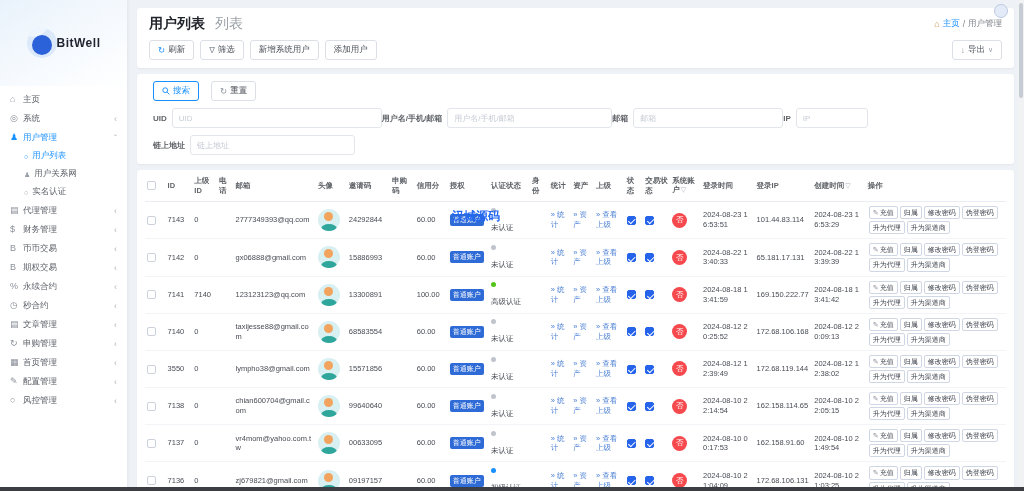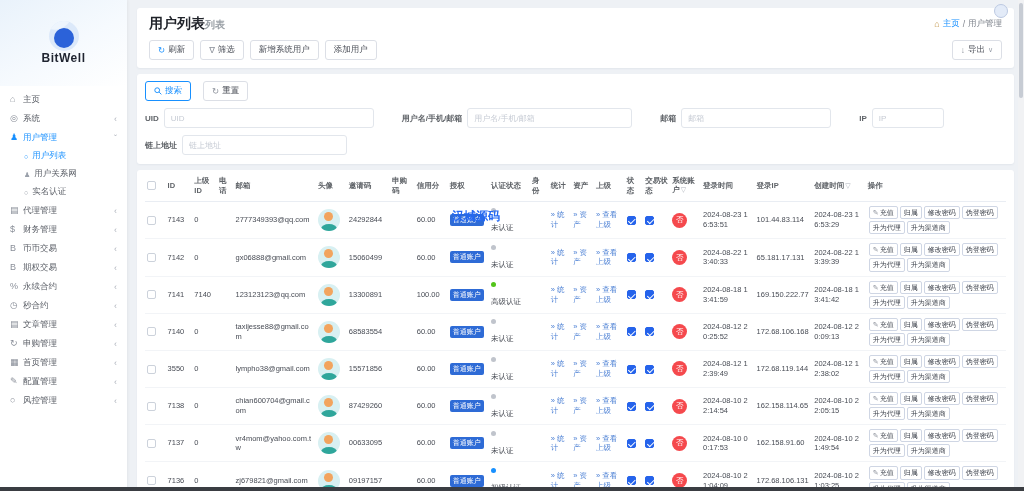--- a/index.html
+++ b/index.html
@@ -2,21 +2,21 @@
 <html><head>
 <meta charset="utf-8">
 <style>
   *{margin:0;padding:0;box-sizing:border-box}
   html,body{width:1024px;height:491px;overflow:hidden}
   body{background:#eef1f5;font-family:"Liberation Sans","DejaVu Sans",sans-serif;font-size:8px;color:#333;position:relative}
   .app{display:flex;height:100%}
 
   
   .sidebar{width:127px;background:#fff;flex-shrink:0;height:100%;box-shadow:1px 0 3px rgba(0,0,0,.05);position:relative;z-index:2}
-  .sidebar-top{height:86px;background:linear-gradient(150deg,#e9f2fb 0%,#f6fafe 55%,#fff 100%);display:flex;flex-direction:column;align-items:center;justify-content:center;gap:0}
+  .sidebar-top{height:86px;background:linear-gradient(150deg,#e9f2fb 0%,#f6fafe 55%,#fff 100%);display:flex;align-items:center;justify-content:center;gap:0}
   .logo-mark{width:30px;height:30px;border-radius:50%;background:#dce9fa;position:relative;overflow:hidden}
   .logo-mark::before{content:"";position:absolute;left:5px;top:7px;width:20px;height:20px;border-radius:50%;background:#2b62d9}
   .logo-mark::after{content:"";position:absolute;left:-3px;top:-6px;width:24px;height:14px;border-radius:50%;background:#eef5fd;transform:rotate(-18deg)}
   .brand{font-size:12px;font-weight:bold;color:#1f2430;letter-spacing:.5px}
   .nav{padding-top:4px}
   .nav-item{display:flex;align-items:center;height:19px;padding:0 10px;color:#5a5e66;font-size:8.5px;cursor:pointer}
   .nav-item.active{color:#1890ff}
   .nav-item.active .nav-icon{color:#1890ff}
   .nav-icon{width:13px;color:#8a8f99;font-size:9px;line-height:1}
   .nav-icon::before{content:""}
@@ -45,36 +45,36 @@
   .sub-bullet[data-icon="person"]::before{content:"♟"}
   .sub-item.active .sub-bullet{color:#1890ff}
 
   
   .main{flex:1;padding:8px 10px 0 10px;display:flex;flex-direction:column;gap:6px;overflow:hidden;min-width:0}
   .card{background:#fff;border-radius:3px;box-shadow:0 1px 2px rgba(20,40,80,.05)}
 
   .page-header{padding:7px 12px 8px}
   .title-row{display:flex;justify-content:space-between;align-items:center}
   .page-title{font-size:14px;font-weight:bold;color:#20232a}
-  .page-subtitle{font-size:10px;color:#9aa0a6;margin-left:0;font-weight:bold}
+  .page-subtitle{font-size:14px;color:#9aa0a6;margin-left:10px;font-weight:normal}
   .breadcrumb{font-size:8.5px;color:#7a7f88;display:flex;gap:3px;align-items:center}
   .crumb-home{color:#1890ff}
   .home-ico{color:#b8862f;font-size:9px}
   .toolbar-row{display:flex;align-items:center;margin-top:7px}
   .btn{display:inline-flex;align-items:center;gap:3px;border:1px solid #dcdfe6;background:#fff;border-radius:3px;padding:3px 8px;font-size:8.5px;color:#4a4e57;margin-right:6px;cursor:pointer;white-space:nowrap}
   .btn .ico{color:#1890ff;font-size:8.5px;line-height:1}
   .btn .ico-gray{color:#8a8f99;font-size:8.5px;line-height:1}
   .btn-export{margin-left:auto;margin-right:0}
   .caret{color:#9aa0aa;font-size:7px}
 
-  .search-card{padding:7px 8px 2px}
+  .search-card{padding:7px 16px 2px}
   .search-actions{display:flex;gap:6px;margin-bottom:7px}
   .btn-search{border-color:#1890ff;color:#1890ff}
   .btn-search .ico{color:#1890ff}
-  .fields-row{display:flex;align-items:center;gap:28px;margin-bottom:7px}
+  .fields-row{display:flex;align-items:center;margin-bottom:7px}
   .field{display:flex;align-items:center;gap:5px}
   .field label{font-size:8px;color:#5f6368;font-weight:bold;white-space:nowrap}
   .field input{height:20px;border:1px solid #e2e6ec;border-radius:3px;padding:0 6px;font-size:8px;color:#333;background:#fff;width:var(--w,140px);outline:none}
   .field input::placeholder{color:#c6cbd4}
 
   
   .table-card{flex:1;overflow:hidden;padding:0 8px}
   table{width:100%;border-collapse:collapse;table-layout:fixed}
   th{font-size:7.5px;color:#5f6368;font-weight:bold;text-align:left;padding:6px 2px;border-bottom:1px solid #e9edf3;vertical-align:middle;line-height:1.25}
   td{font-size:7.5px;color:#484c55;padding:3px 2px;border-bottom:1px solid #f2f4f7;vertical-align:middle;line-height:1.3;word-break:break-all;height:33px}
@@ -364,21 +364,21 @@
   </tr>
             <tr>
     <td><span class="cb"></span></td>
     <td class="c-id">7142</td>
     <td class="c-pid">0</td>
     <td class="c-phone"></td>
     <td class="c-email">gx06888@gmail.com</td>
     <td>
                 <div class="avatar"></div>
               </td>
-    <td class="c-invite">15060499</td>
+    <td class="c-invite">15886993</td>
     <td class="c-sub"></td>
     <td class="c-credit">60.00</td>
     <td><span class="badge-type">普通账户</span></td>
     <td>
       <div class="auth c-auth auth-none">
         <span class="dot"></span>
         <span class="auth-text">未认证</span>
       </div>
     </td>
     <td class="c-identity"></td>
@@ -500,21 +500,21 @@
   </tr>
             <tr>
     <td><span class="cb"></span></td>
     <td class="c-id">7138</td>
     <td class="c-pid">0</td>
     <td class="c-phone"></td>
     <td class="c-email">chian600704@gmail.com</td>
     <td>
                 <div class="avatar"></div>
               </td>
-    <td class="c-invite">87429260</td>
+    <td class="c-invite">99640640</td>
     <td class="c-sub"></td>
     <td class="c-credit">60.00</td>
     <td><span class="badge-type">普通账户</span></td>
     <td>
       <div class="auth c-auth auth-none">
         <span class="dot"></span>
         <span class="auth-text">未认证</span>
       </div>
     </td>
     <td class="c-identity"></td>

